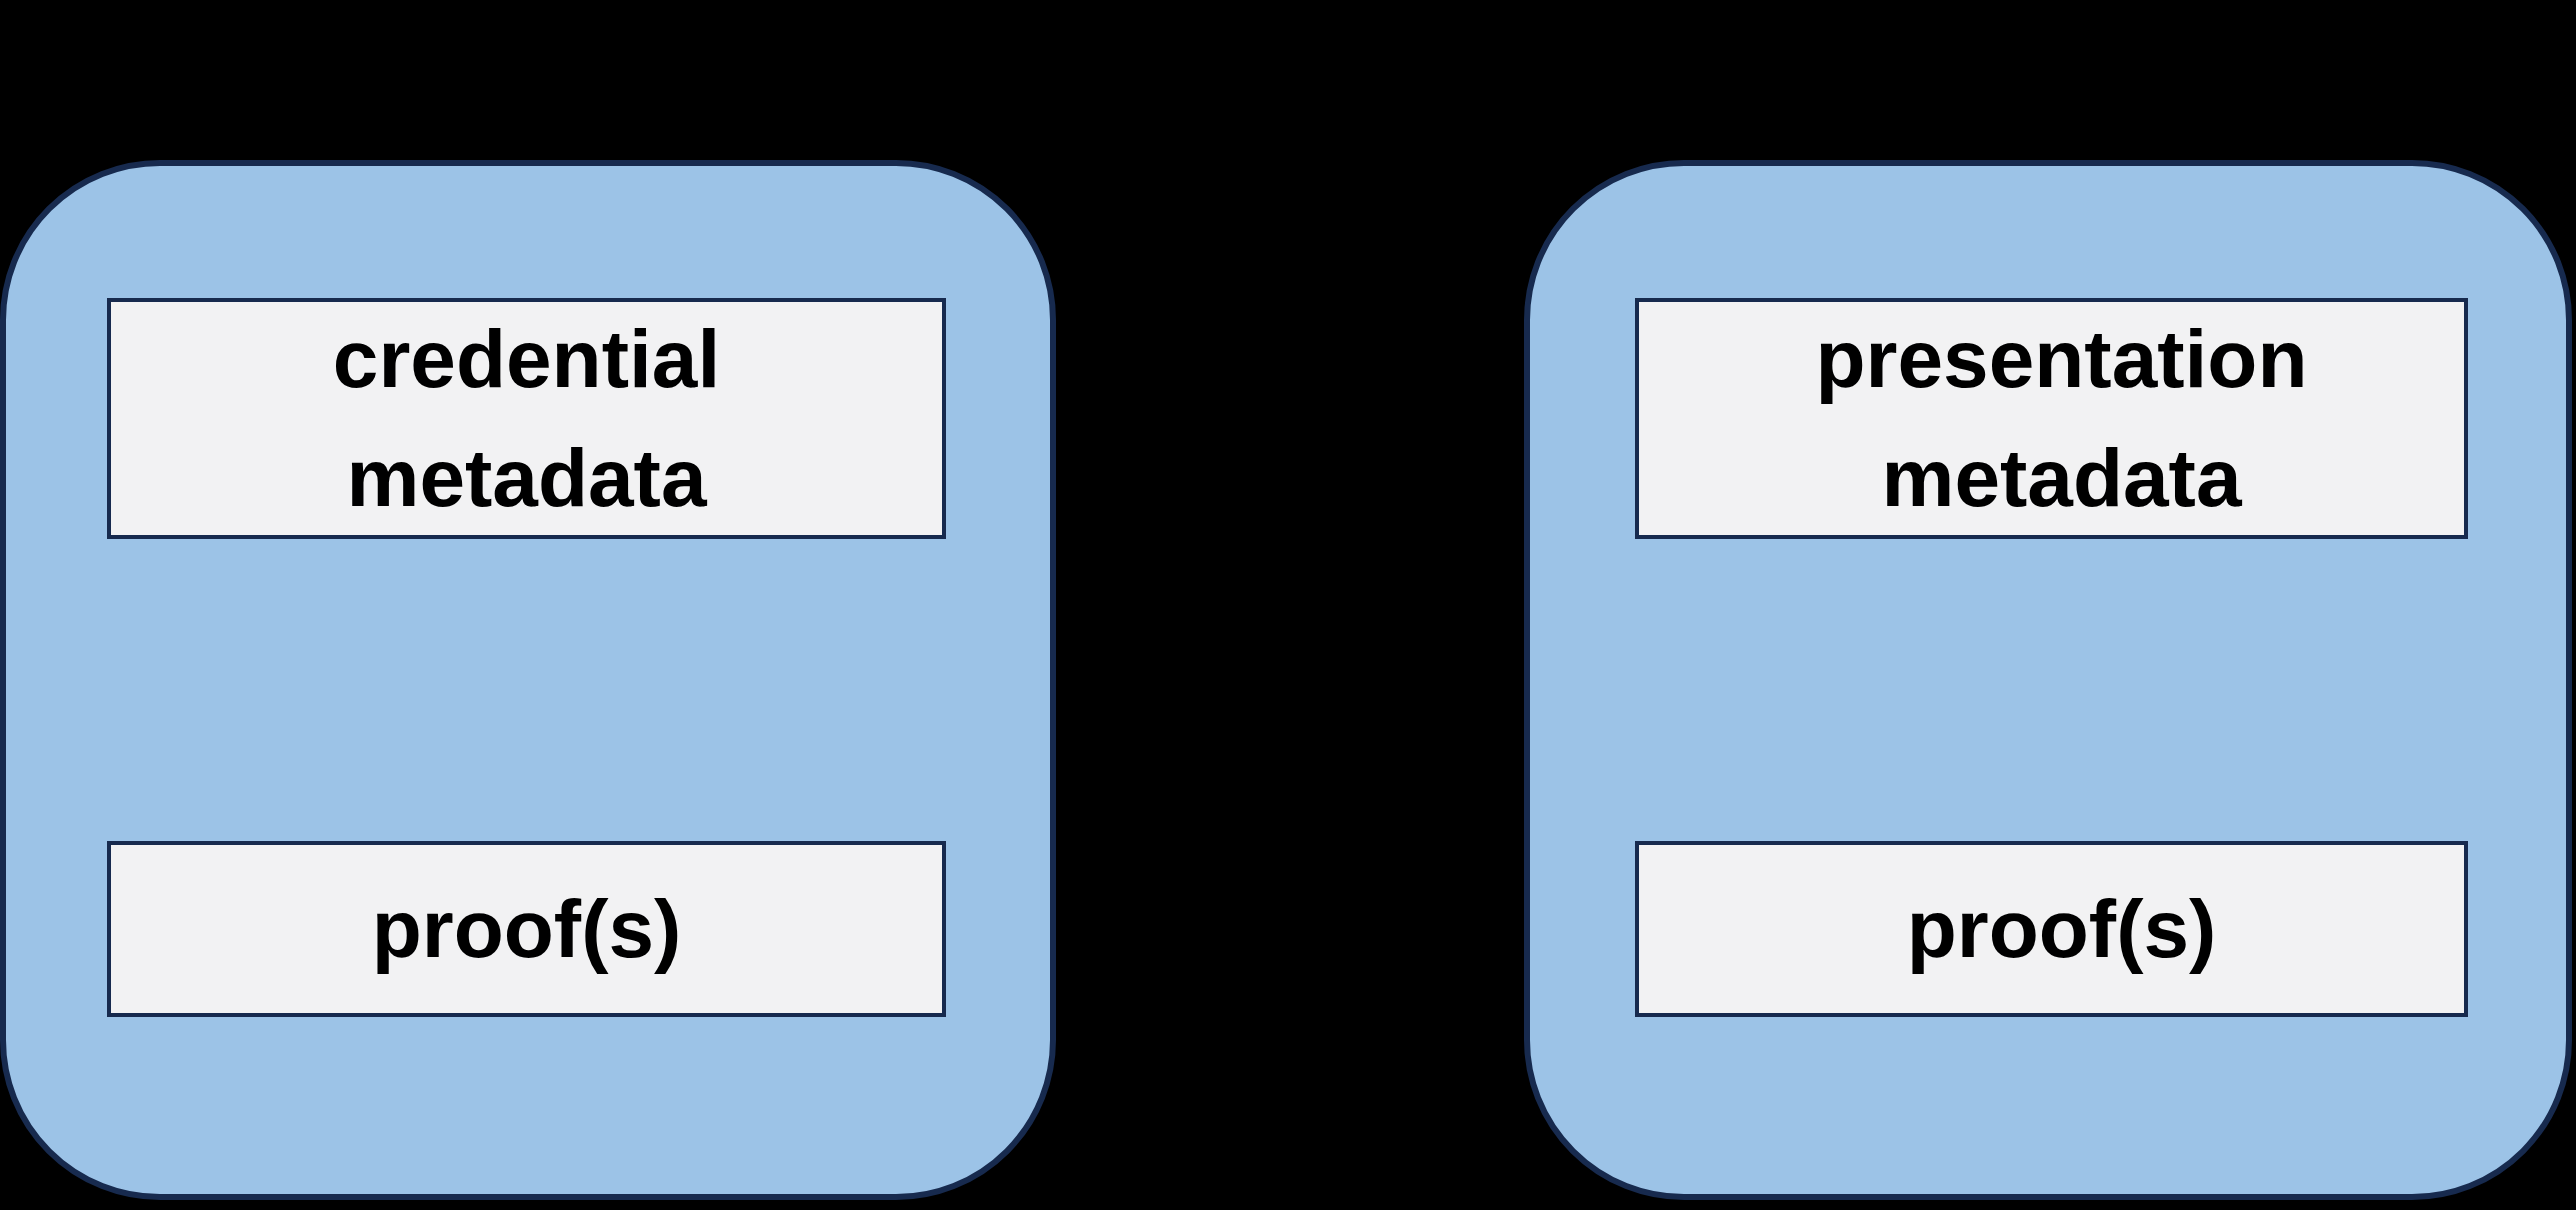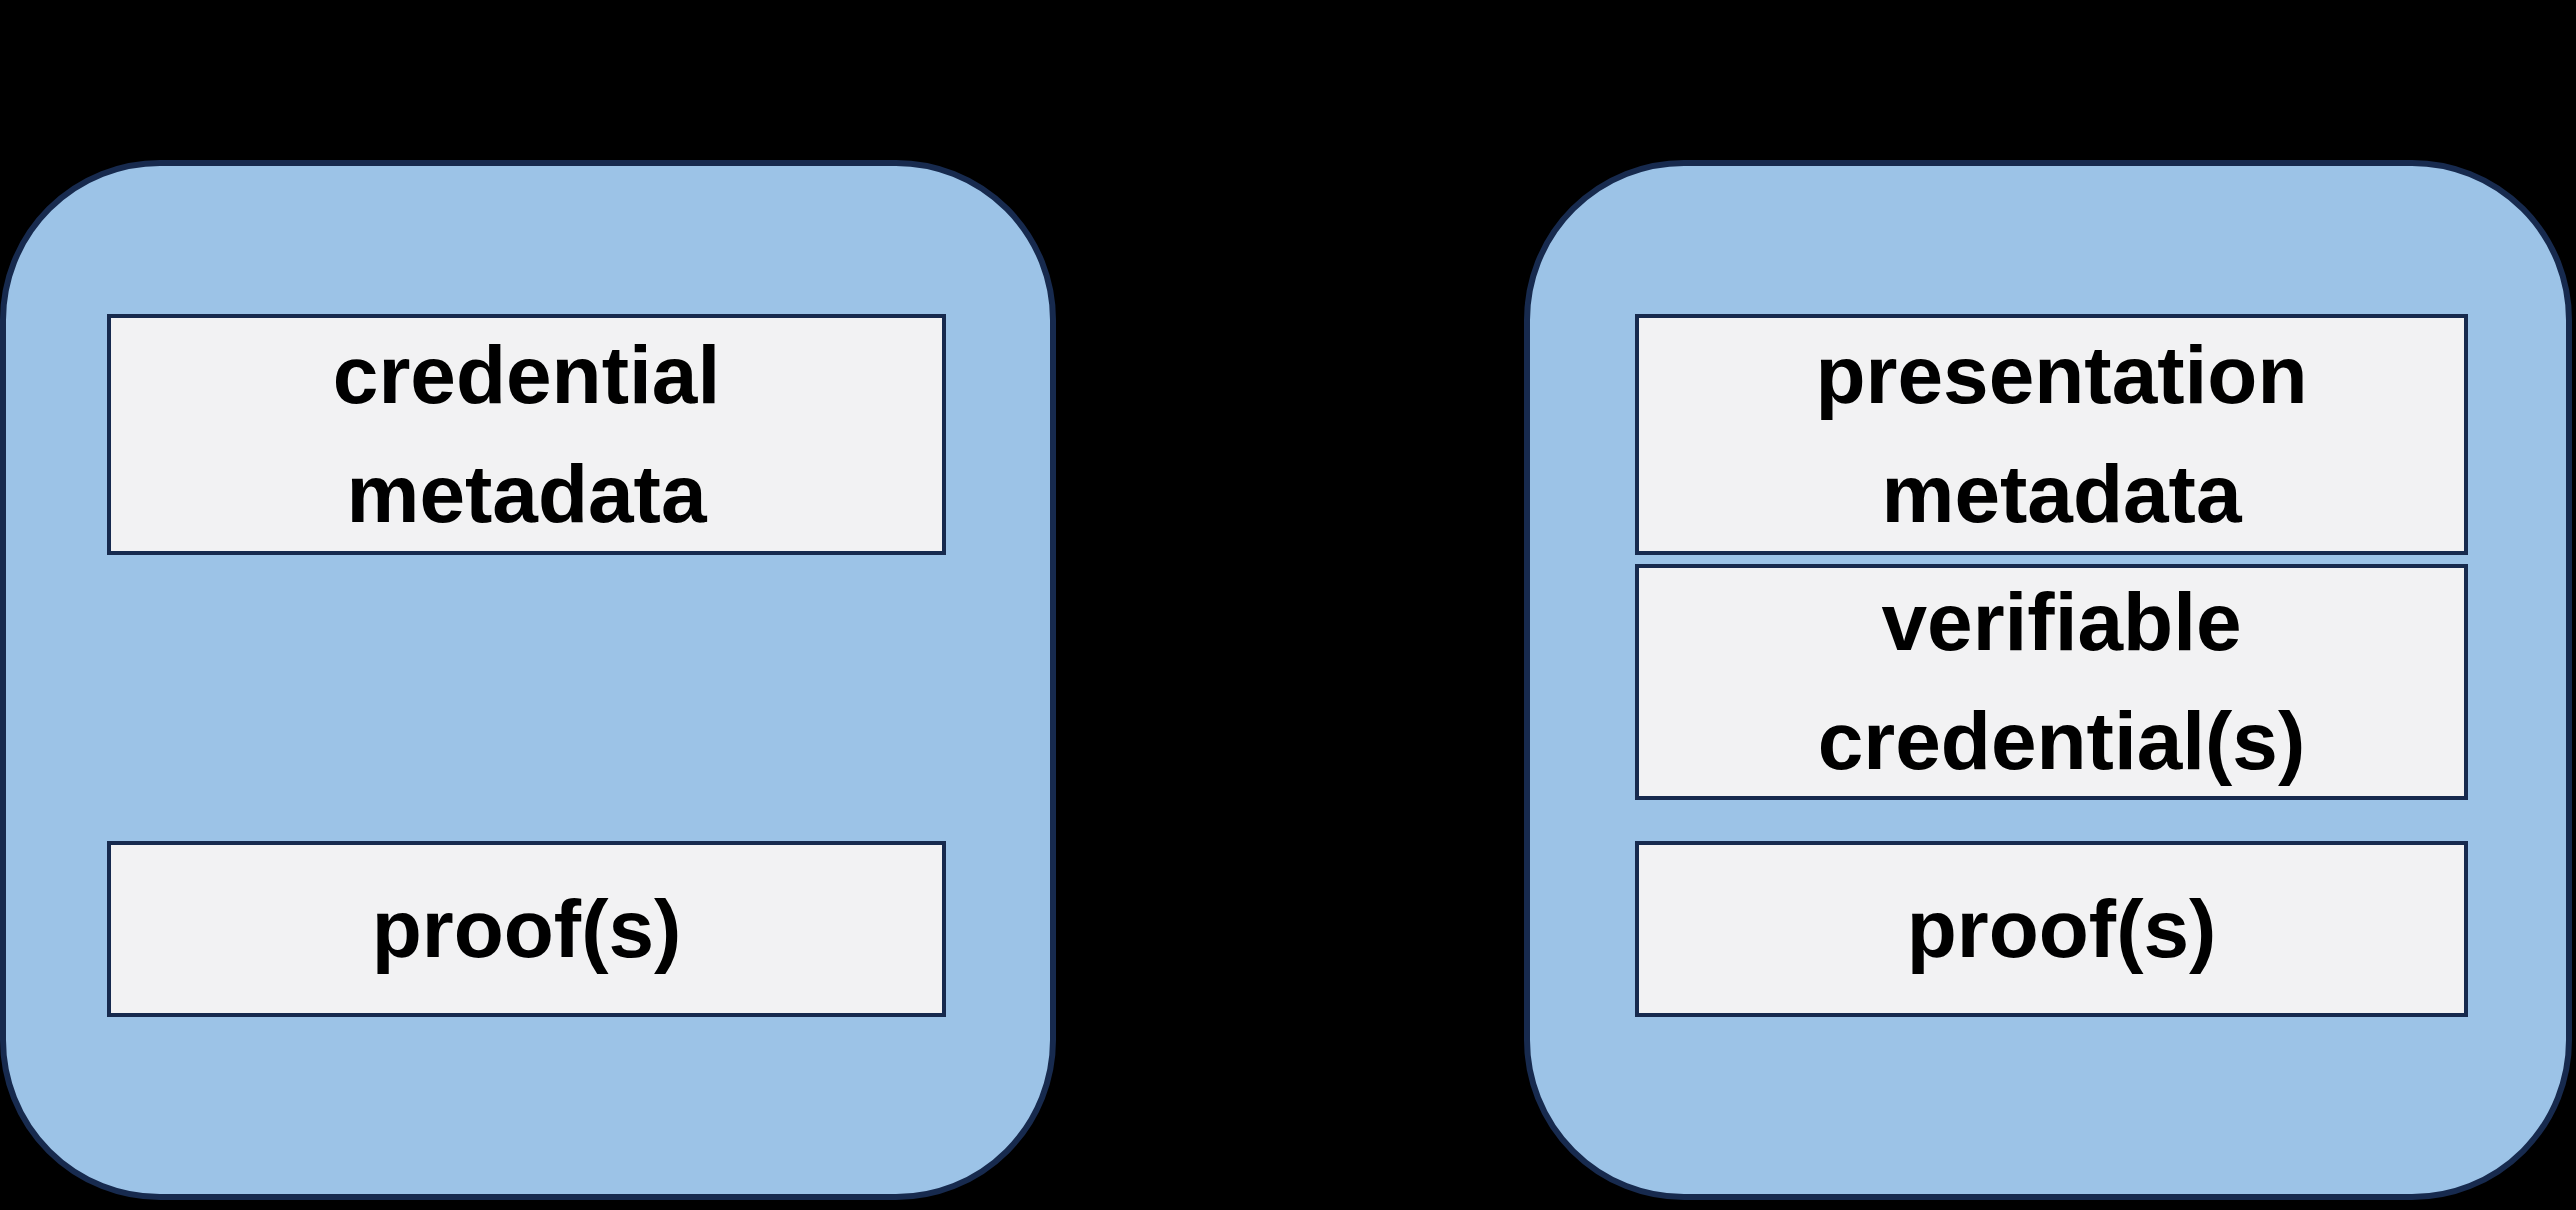--- a/index.html
+++ b/index.html
@@ -37,21 +37,21 @@
   .row {
     position: absolute;
     background: var(--row-fill);
     border: 4.6px solid var(--row-border);
     display: flex;
     align-items: center;
     justify-content: center;
   }
   .panel-left  .row { left: 101px; width: 839px; }
   .panel-right .row { left: 105px; width: 833px; padding-left: 20px; }
-  .row-1 { top: 148px; height: 241px; }
+  .row-1 { top: 132px; height: 241px; }
   .row-2 { top: 398px; height: 236px; }
   .row-3 { top: 675px; height: 176px; }
   .row-label {
     font-weight: bold;
     font-size: 82px;
     line-height: 1.45;
     color: var(--text-color);
     white-space: pre-line;
     text-align: center;
   }
@@ -69,23 +69,19 @@
     <div class="row row-3">
       <span class="row-label">proof(s)</span>
     </div>
   </section>
 
   <section class="panel panel-right">
     <div class="row row-1">
       <span class="row-label">presentation
 metadata</span>
     </div>
-    <div class="row row-2">
-      <span class="row-label">verifiable
-credential(s)</span>
-    </div>
     <div class="row row-3">
       <span class="row-label">proof(s)</span>
     </div>
   </section>
 
 </div>
 
 
 </body></html>

